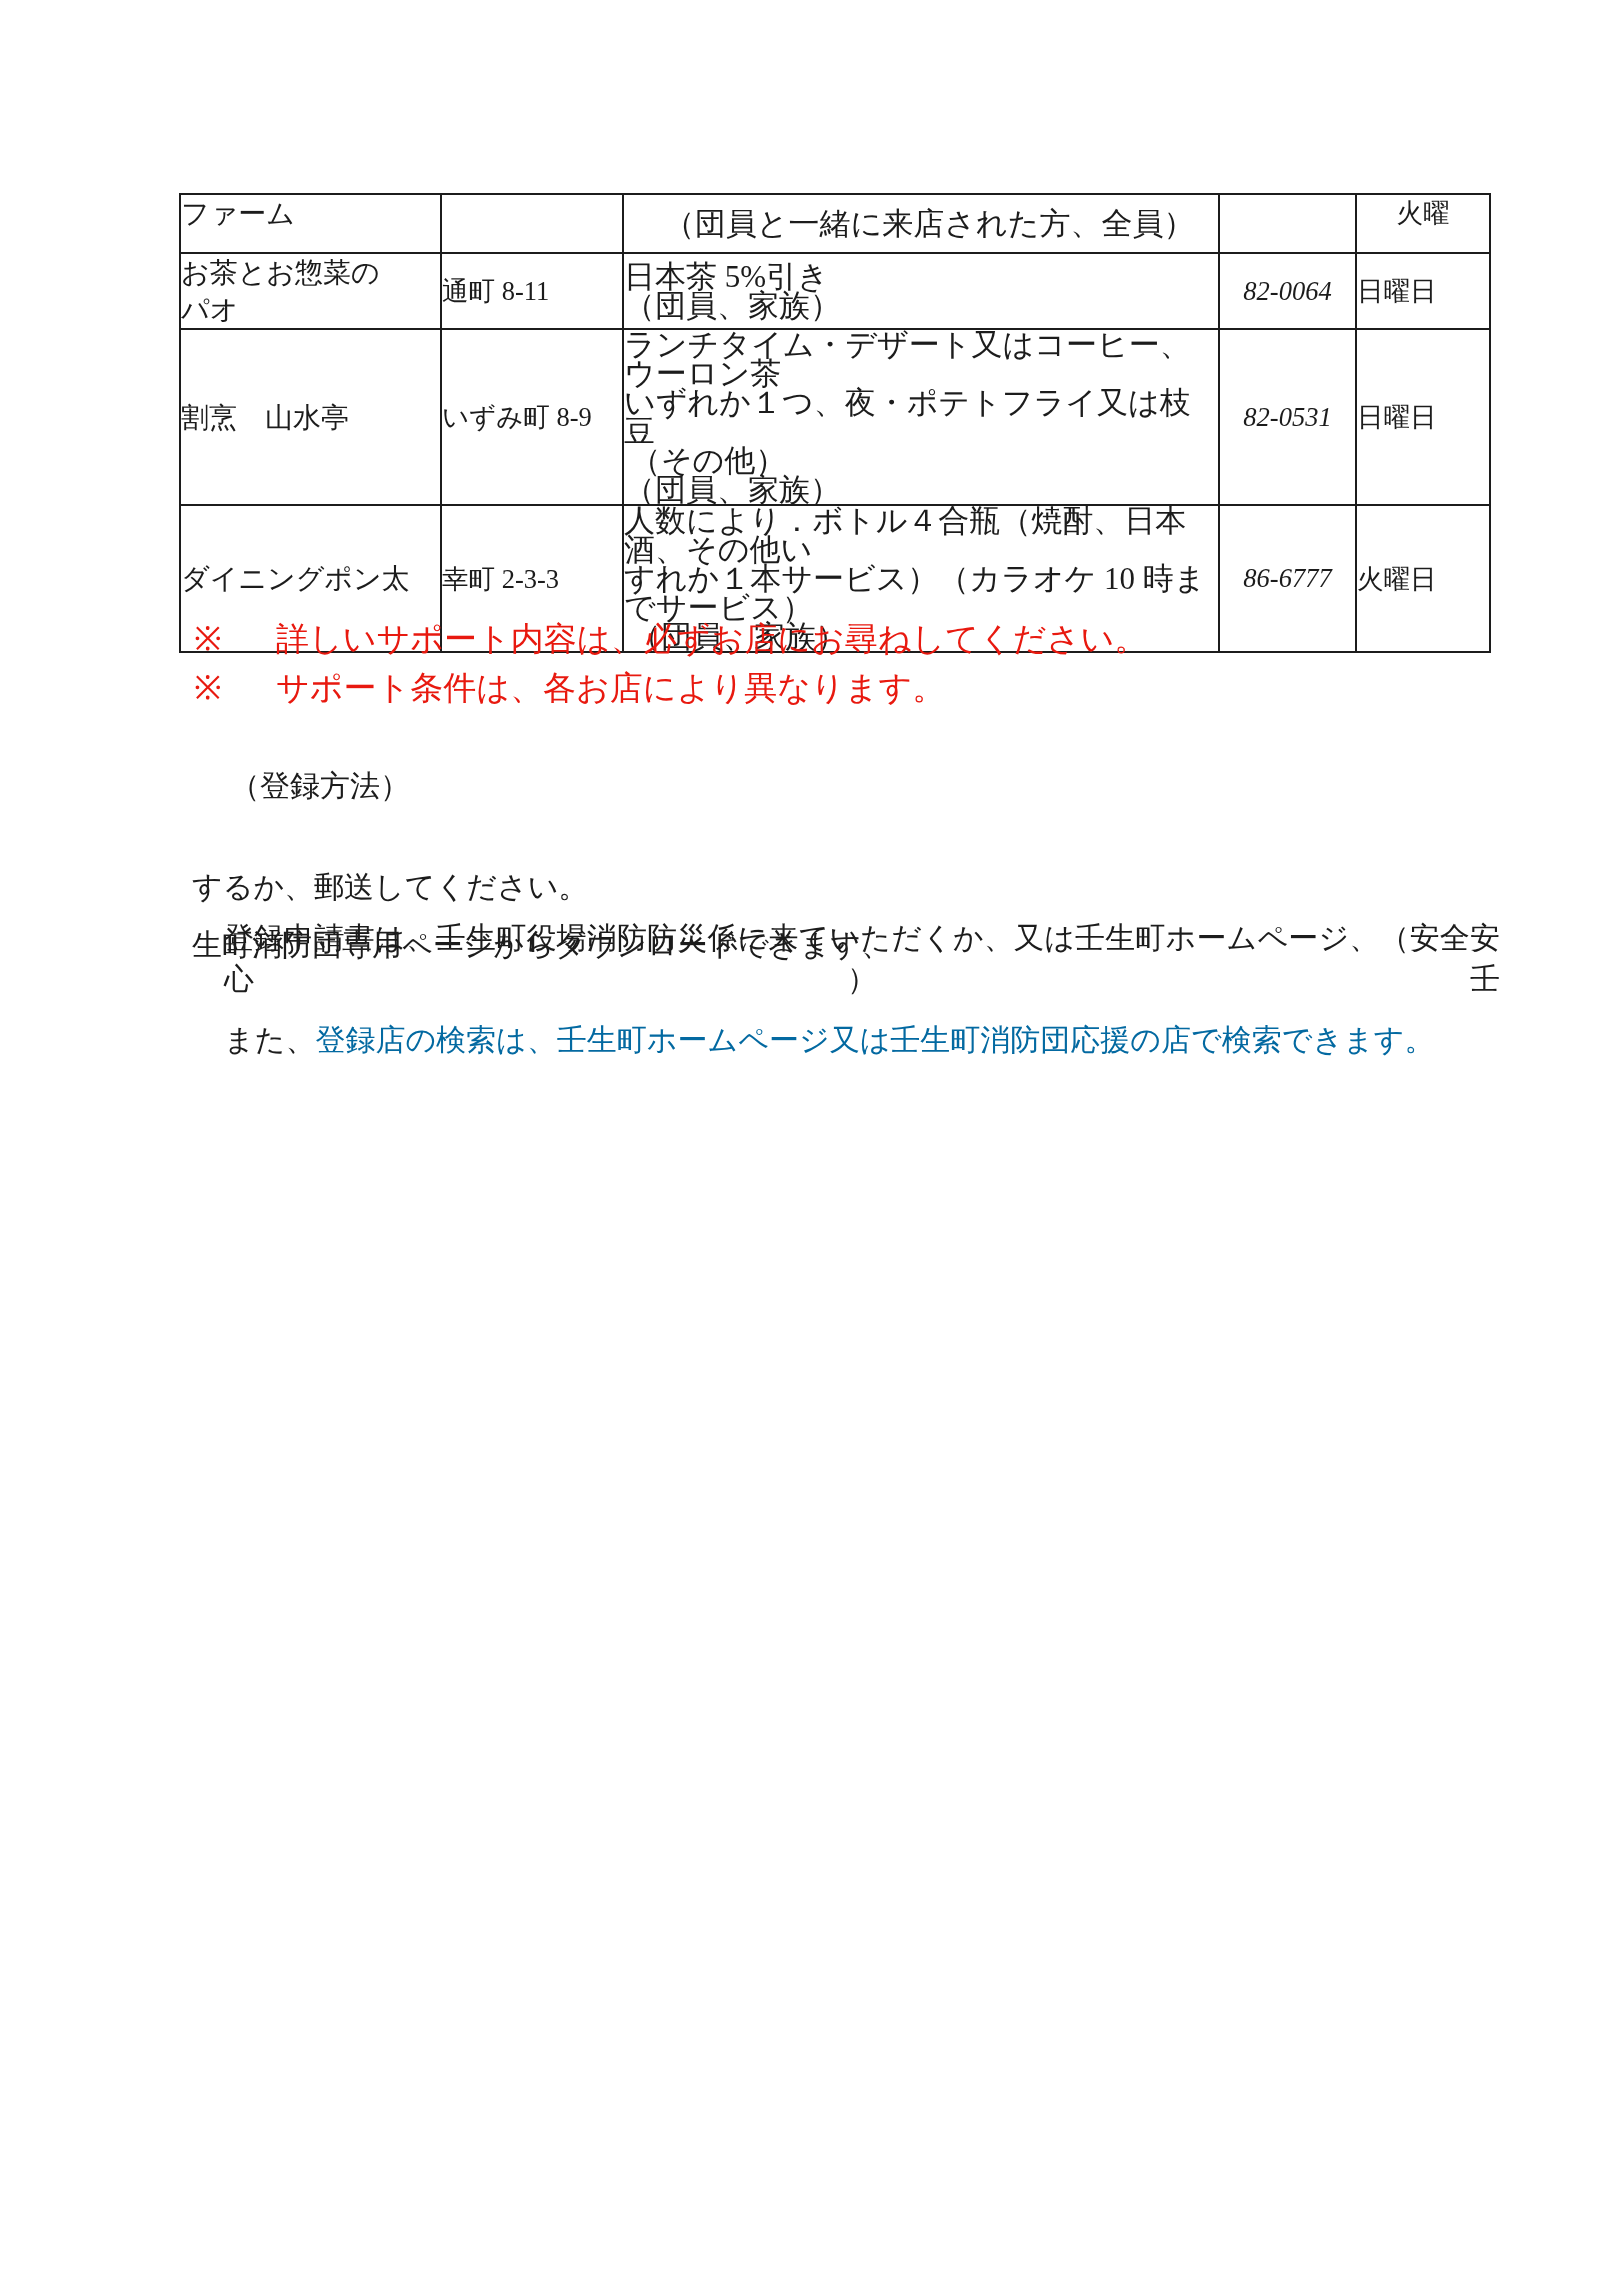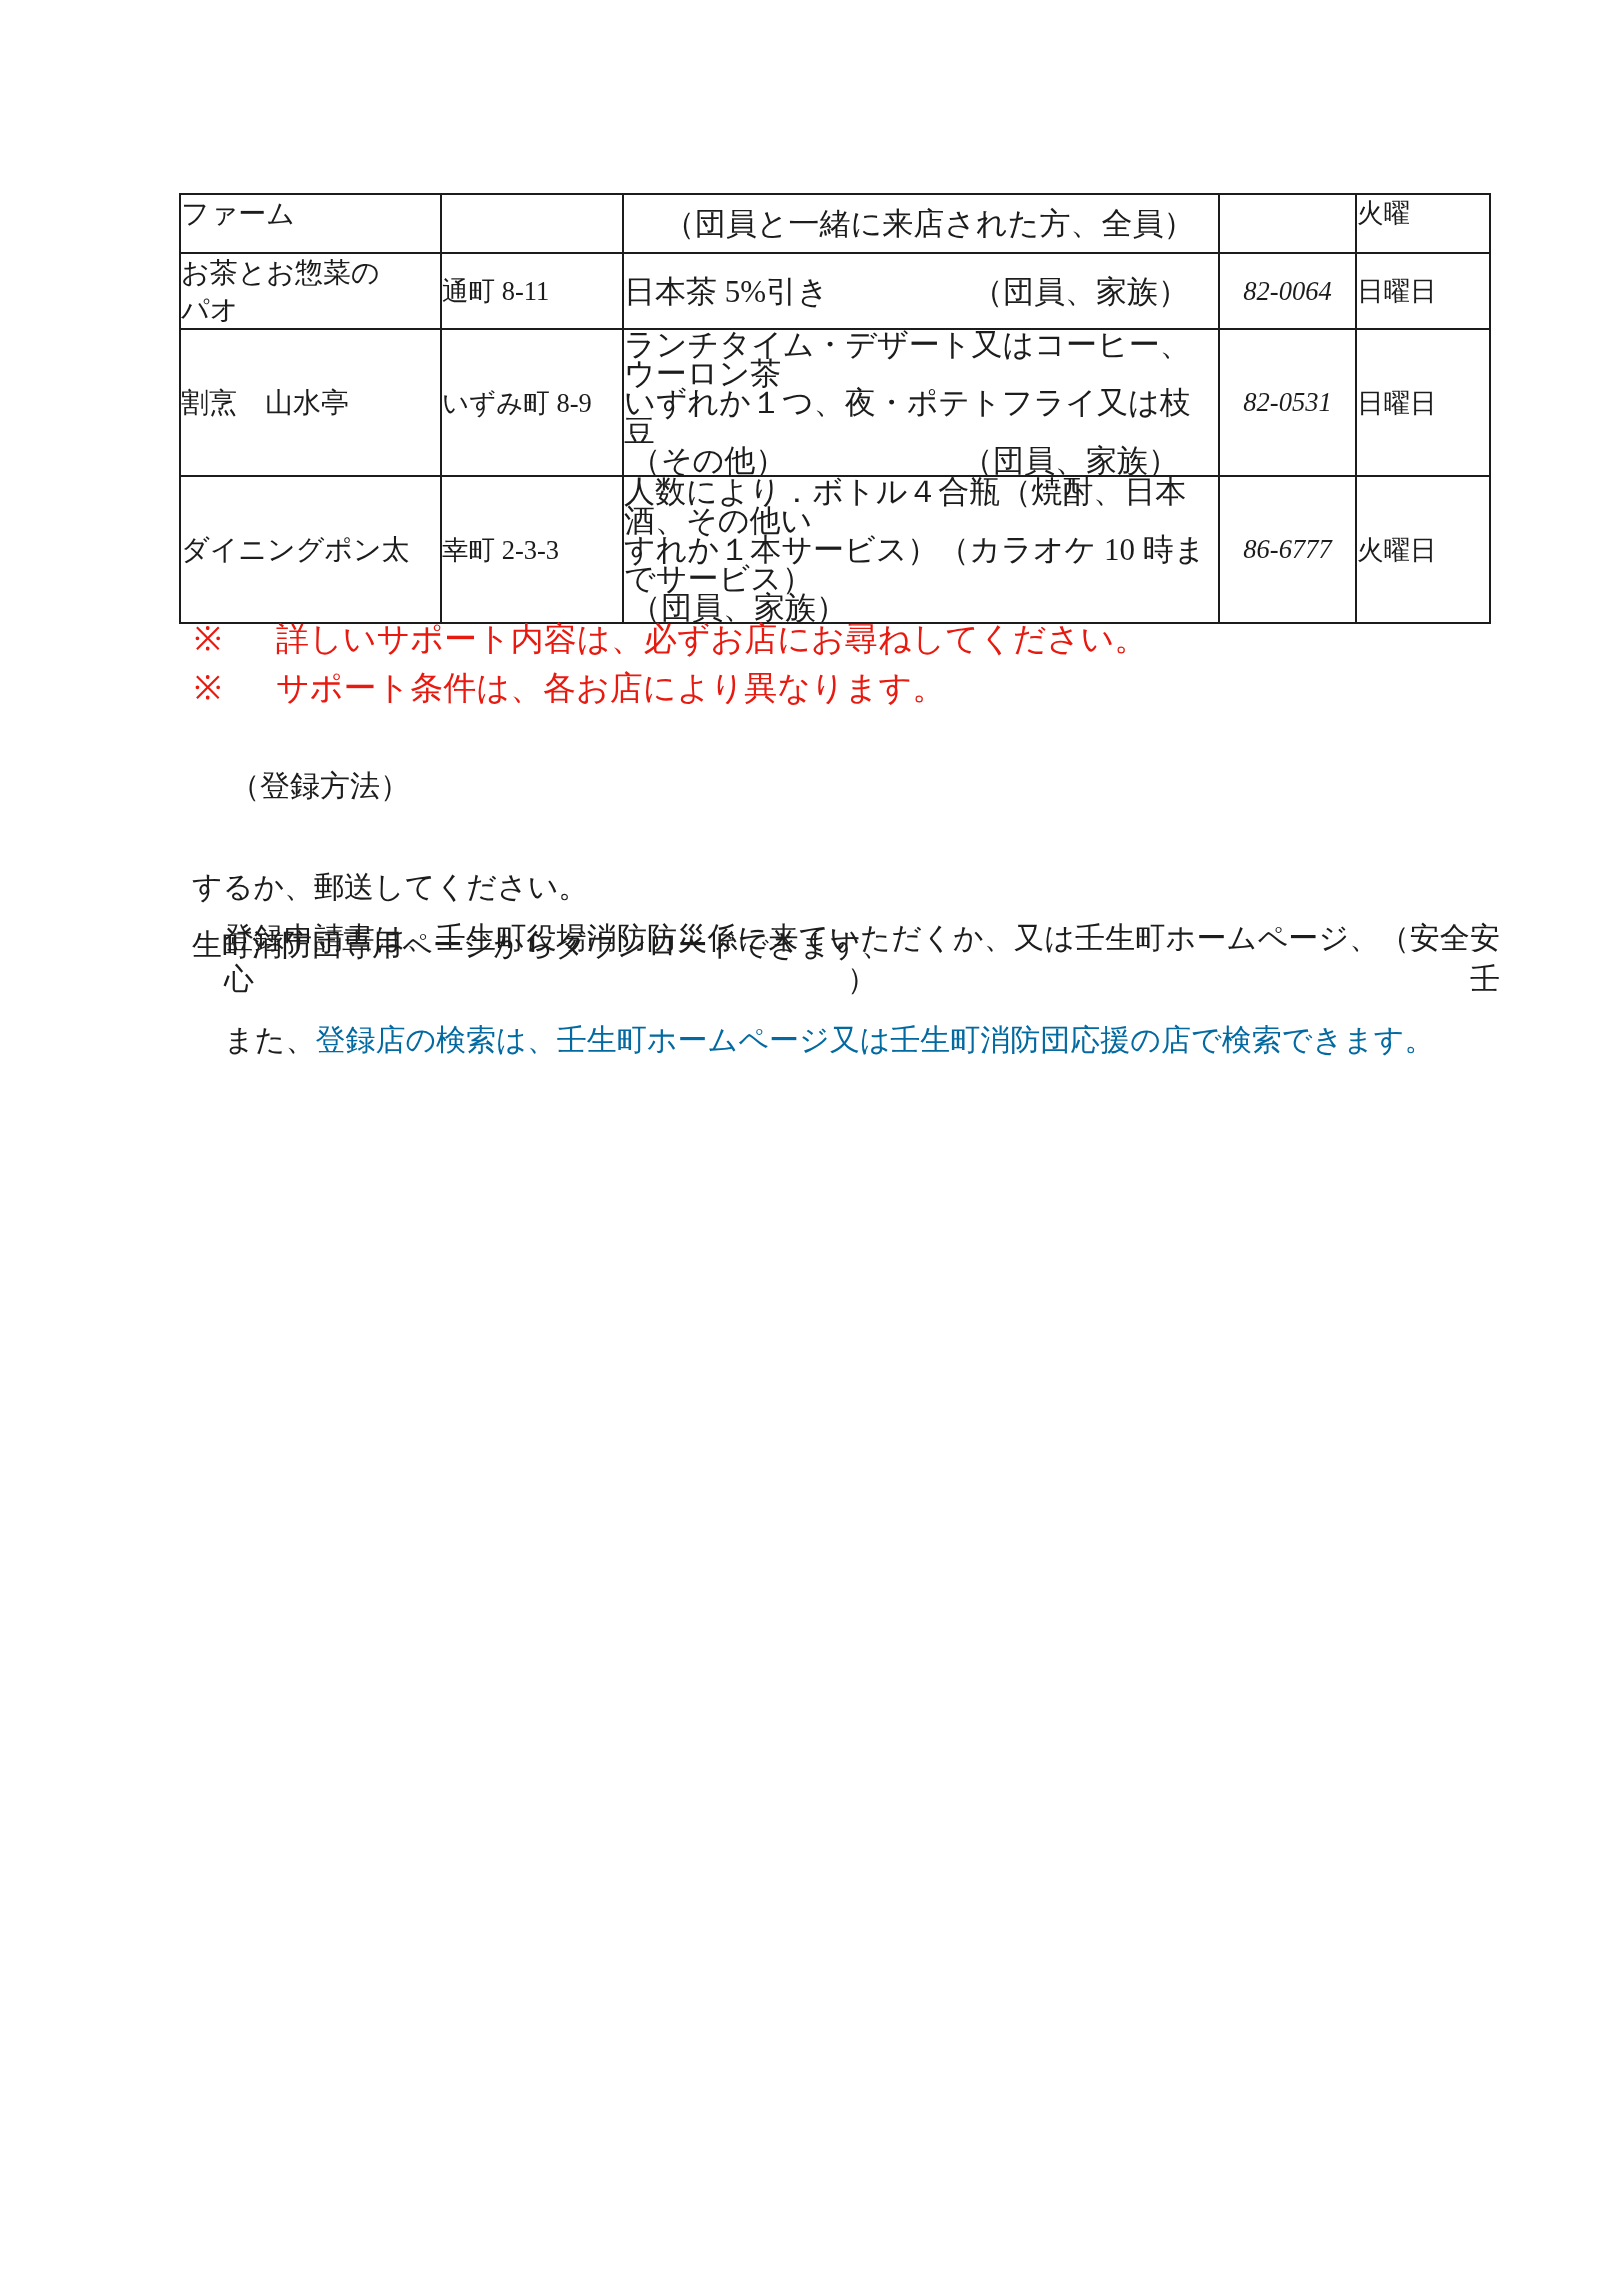--- a/index.html
+++ b/index.html
@@ -40,23 +40,23 @@
     vertical-align:top;
   }
   td.phone{
     font-size:26.5px;text-align:center;font-style:italic;
   }
   td.closed{
     font-size:26.5px;padding-left:15.7px;
   }
   .vtop{vertical-align:top !important;}
   .pt6{padding-top:5.9px;}
-  .pt8{padding-top:7.8px;}
+  .pt8{padding-top:7.8px;text-align:center;}
   .dline{display:block;}
-  .between{display:flex;justify-content:space-between;align-items:baseline;}
+  .between{display:flex;justify-content:space-between;align-items:baseline;flex-direction:column;}
   .right{text-align:right;}
   .pl6{padding-left:5.9px;}
   .pr24{padding-right:23.5px;}
   .pr30{padding-right:29px;}
   .pr40{padding-right:39px;}
   .pr52{padding-right:51px;}
   td.desc.mid{vertical-align:middle;}
   
   .note{
     position:absolute;left:194px;

